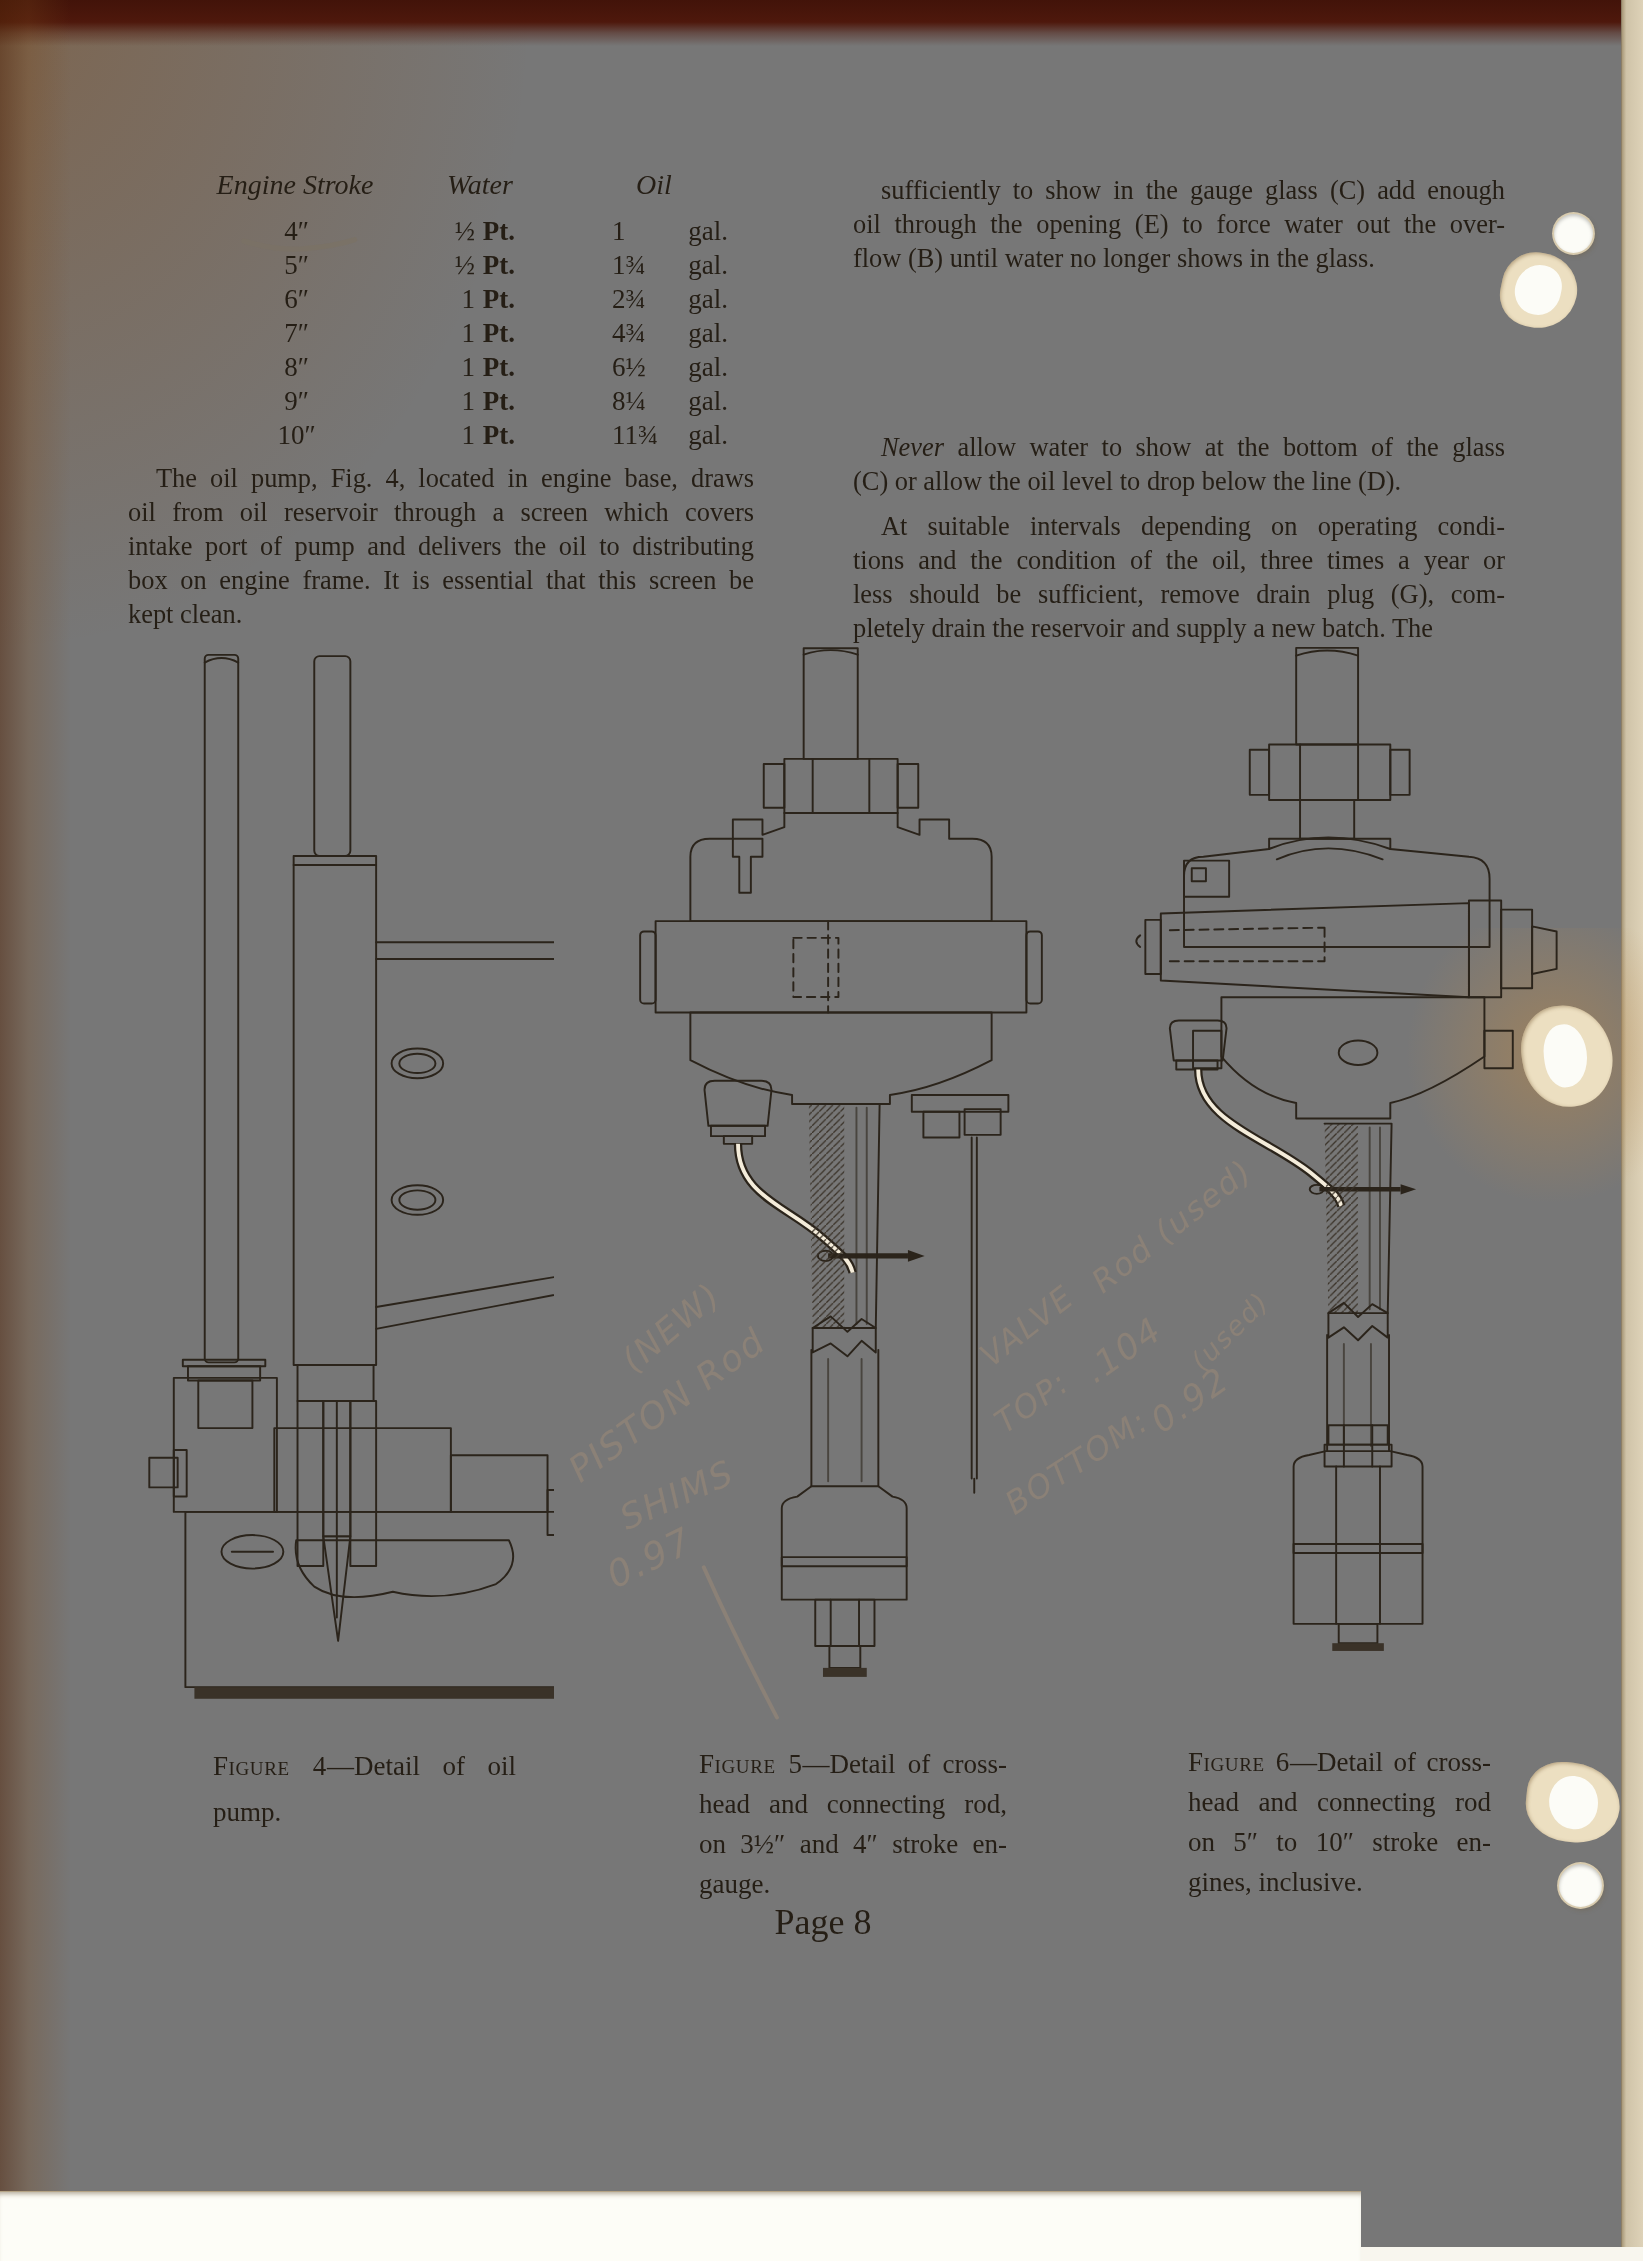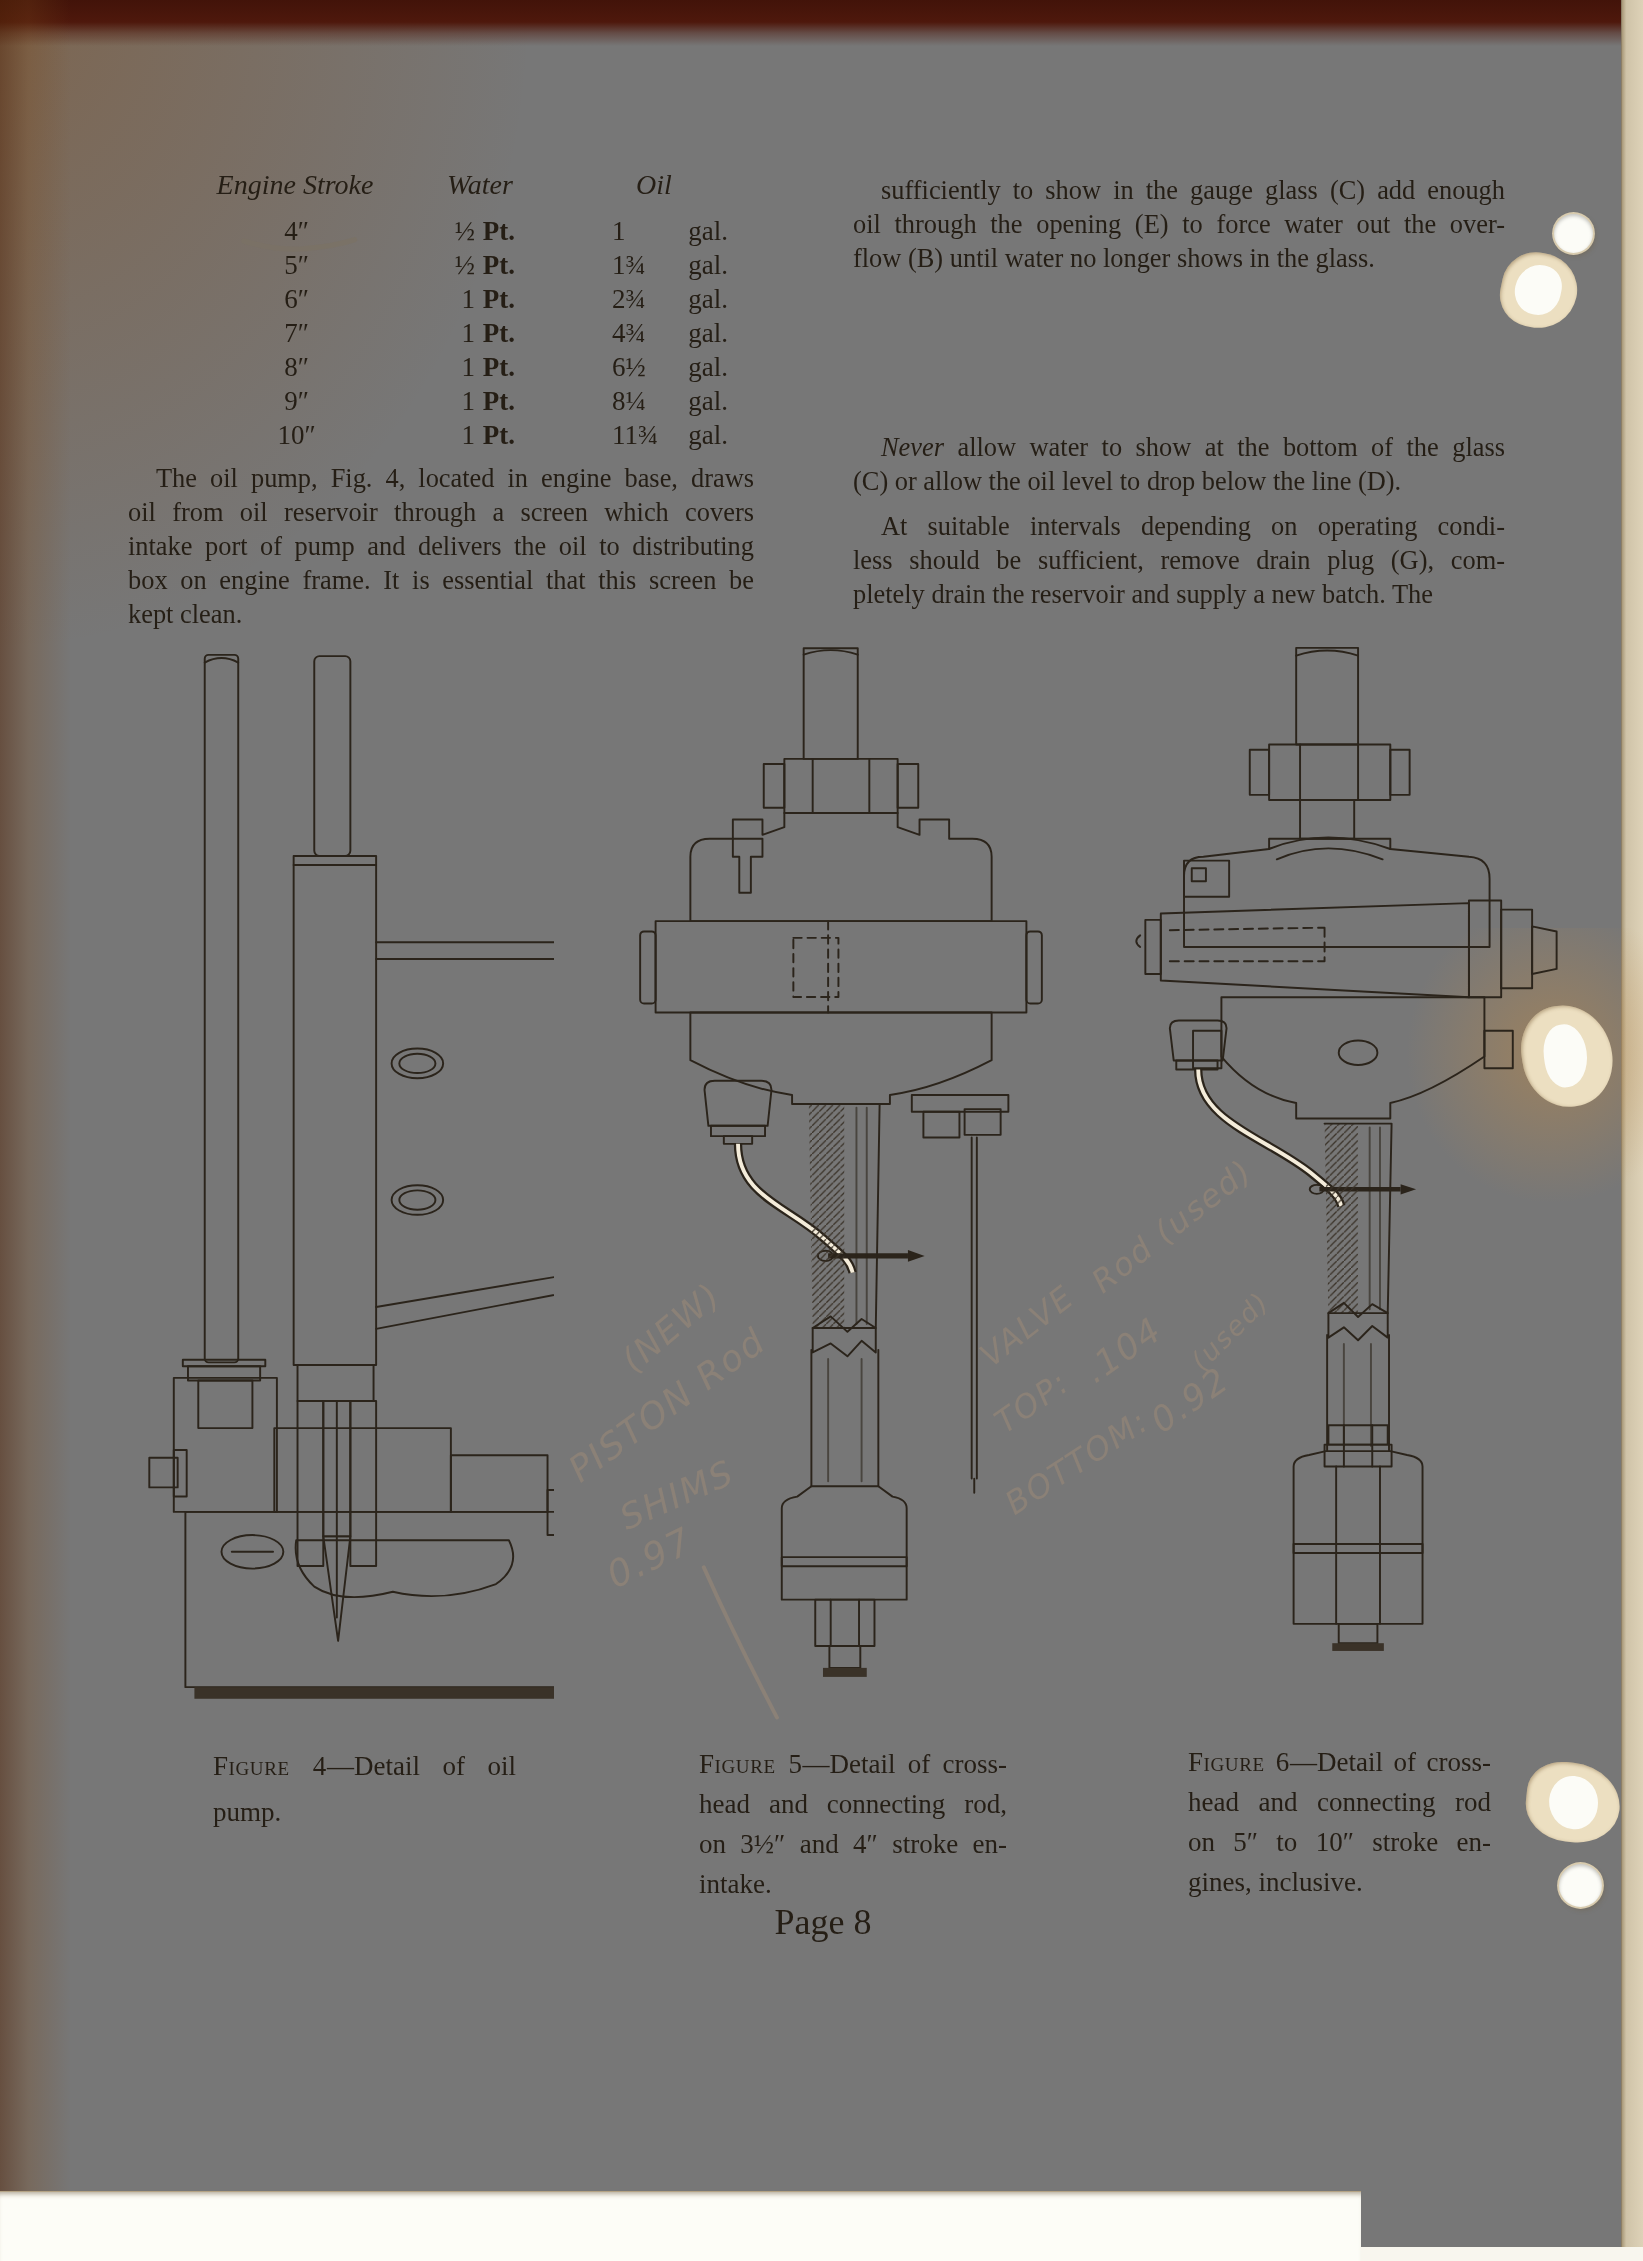--- a/index.html
+++ b/index.html
@@ -186,20 +186,21 @@
       <div class="line jl">sufficiently to show in the gauge glass (C) add enough</div>
       <div class="line jl">oil through the opening (E) to force water out the over-</div>
       <div class="line">flow (B) until water no longer shows in the glass.</div>
     </div>
   <div class="para" style="left:853px; top:430px; width:652px;" data-indent="">
       <div class="line jl"><i>Never</i> allow water to show at the bottom of the glass</div>
       <div class="line">(C) or allow the oil level to drop below the line (D).</div>
     </div>
   <div class="para" style="left:853px; top:509px; width:652px;" data-indent="">
       <div class="line jl">At suitable intervals depending on operating condi-</div>
+      <div class="line jl">tions and the condition of the oil, three times a year or</div>
       <div class="line jl">less should be sufficient, remove drain plug (G), com-</div>
       <div class="line">pletely drain the reservoir and supply a new batch. The</div>
     </div>
 
   <svg class="figure-svg" style="left:148px; top:651px;" width="406" height="1060" viewBox="0 0 630 1645">
     <defs>
       <pattern id="f4h" width="11" height="11" patternUnits="userSpaceOnUse">
           <path d="M-1,12 L12,-1" stroke="#3a3228" stroke-width="2"></path>
         </pattern>
       <pattern id="f4g" width="9" height="9" patternUnits="userSpaceOnUse">
@@ -400,21 +401,21 @@
   <span class="hand" style="left:1190px; top:1400px; font-size:35px; transform:translate(-50%,-50%) rotate(-35deg);">0.92</span>
 
   <div class="para cap4" style="left:213px; top:1743px; width:303px;">
       <div class="capline jl"><span class="sc">Figure 4</span>—Detail of oil</div>
       <div class="capline">pump.</div>
     </div>
   <div class="para" style="left:699px; top:1744px; width:308px;">
       <div class="capline jl"><span class="sc">Figure 5</span>—Detail of cross-</div>
       <div class="capline jl">head and connecting rod,</div>
       <div class="capline jl">on 3½″ and 4″ stroke en-</div>
-      <div class="capline">intake.</div>
+      <div class="capline">gauge.</div>
     </div>
   <div class="para" style="left:1188px; top:1742px; width:303px;">
       <div class="capline jl"><span class="sc">Figure 6</span>—Detail of cross-</div>
       <div class="capline jl">head and connecting rod</div>
       <div class="capline jl">on 5″ to 10″ stroke en-</div>
       <div class="capline">gines, inclusive.</div>
     </div>
 
   <div class="pagenum">Page 8</div>
 </div>

